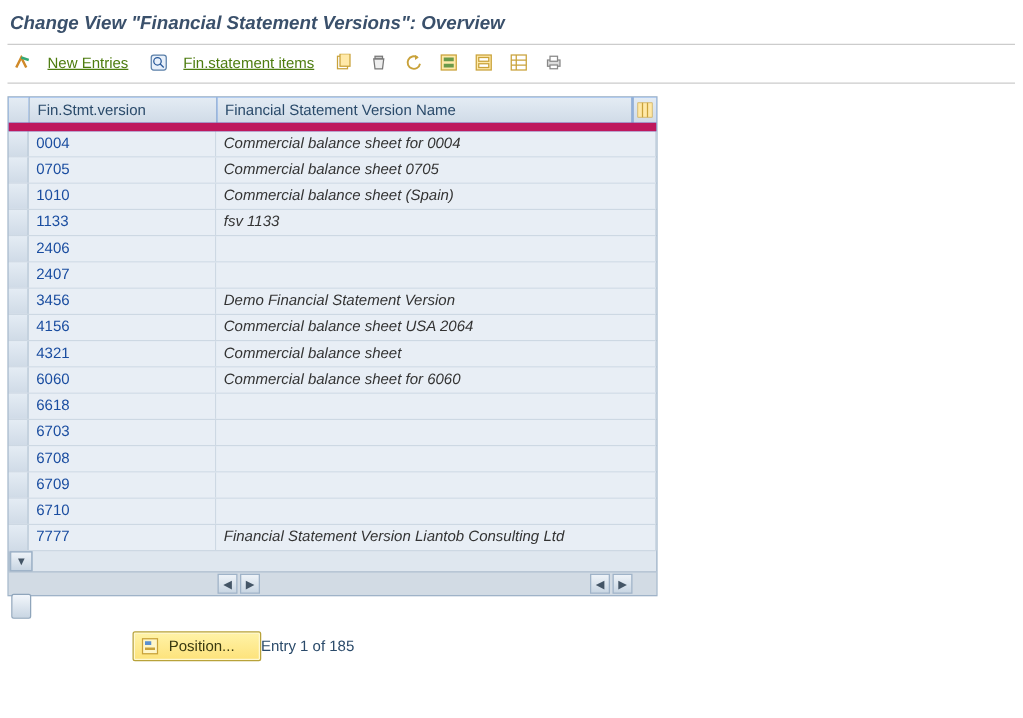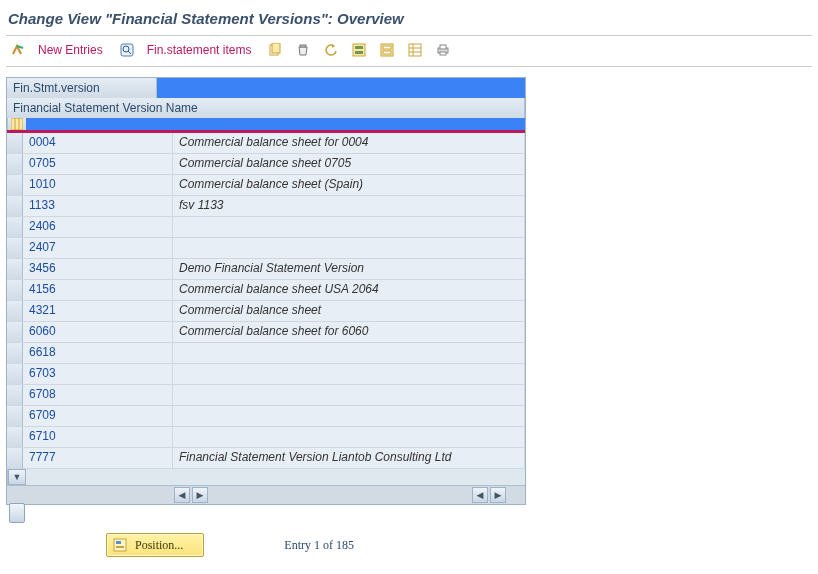--- a/index.html
+++ b/index.html
@@ -44,22 +44,23 @@
     padding: 0 2px;
     border: 1px solid transparent;
     border-radius: 2px;
     cursor: default;
   }
   .tbtn-text {
     display: inline-flex;
     align-items: center;
     height: 20px;
     padding: 0 8px 0 4px;
-    color: #be185d;
+    color: #4d7c0f;
     cursor: default;
+    text-decoration: underline;
   }
   svg.icon { display: block; }
 
   .watermark {
     position: absolute;
     top: 54px;
     left: 260px;
     font-size: 18px;
     font-weight: bold;
     color: rgba(200,120,50,0.25);
@@ -71,23 +72,22 @@
   .panel {
     border: 1px solid #9fb3c8;
     background: #dfe7ef;
     width: 520px;
     box-sizing: border-box;
     position: relative;
   }
   .head-row {
     display: flex;
     background: #3b82f6;
-    border-bottom: 3px solid #be185d;
+    border-bottom: 7px solid #be185d;
     position: relative;
-    flex-direction: column;
   }
   .head-cell {
     box-sizing: border-box;
     padding: 3px 6px;
     color: #2a4a6a;
     border-right: 1px solid #aebfd0;
     background: linear-gradient(#e4ecf4, #d0dbe7);
   }
   .col-sel { width: 16px; background: linear-gradient(#e4ecf4, #d0dbe7); border-right:1px solid #aebfd0;}
   .col-ver { width: 150px; }
@@ -175,23 +175,21 @@
     display:flex;align-items:center;justify-content:center;
     font-size: 9px; color:#456;
     margin: 0 1px;
   }
 
   
   .footer {
     margin-top: 28px;
     display: flex;
     align-items: center;
-    gap: 80px;
     padding-left: 100px;
-    font-family: Liberation Serif, serif;
   }
   .pos-btn {
     display: inline-flex;
     align-items: center;
     gap: 6px;
     height: 22px;
     padding: 0 20px 0 6px;
     background: linear-gradient(#fff3a8, #fde27a);
     border: 1px solid #b8a23a;
     border-radius: 2px;

